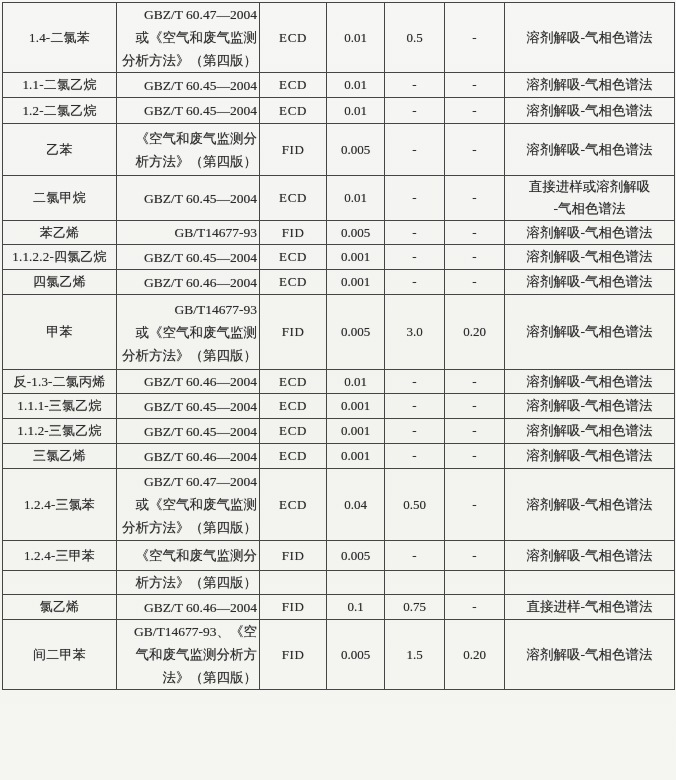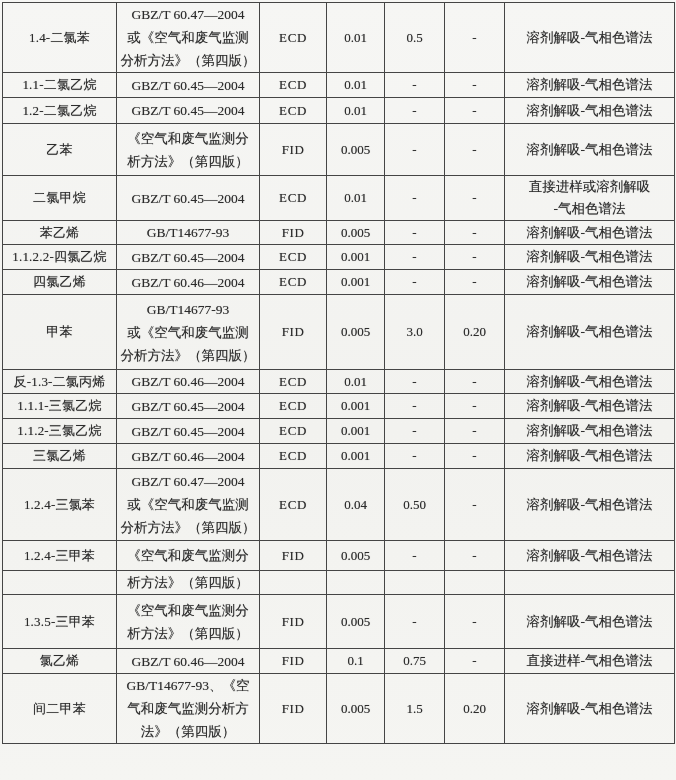--- a/index.html
+++ b/index.html
@@ -13,21 +13,21 @@
     border-collapse:collapse;table-layout:fixed;
   }
   td{
     border:1.5px solid #454545;
     text-align:center;vertical-align:middle;
     color:#2c2c2c;padding:0 2px;overflow:hidden;
     text-shadow:0 0 0.7px rgba(70,70,70,0.55);
   }
   .c-name{font-size:13px;letter-spacing:0.2px;margin-top:28px;}
   .c-std{font-size:13.5px;}
-  .c-std .line{line-height:23px;}
+  .c-std .line{line-height:23px;text-align:right;}
   .c-det{font-size:13px;letter-spacing:0.6px;}
   .c-num{font-size:13px;}
   .c-method{font-size:13.5px;text-align:center;}
   .c-method .line{line-height:22px;}
 </style>
 </head>
 <body>
 
 <div class="viewport">
   <table class="doc">
@@ -248,34 +248,20 @@
           <td class="c-name"></td>
           <td class="c-std">
             <div class="line">析方法》（第四版）</div>
           </td>
           <td class="c-det"></td>
           <td class="c-num"></td>
           <td class="c-num"></td>
           <td class="c-num"></td>
           <td class="c-method"></td>
         </tr>
-        <tr style="height: 54px;">
-          <td class="c-name">1.3.5-三甲苯</td>
-          <td class="c-std">
-            <div class="line">《空气和废气监测分</div>
-            <div class="line">析方法》（第四版）</div>
-          </td>
-          <td class="c-det">FID</td>
-          <td class="c-num">0.005</td>
-          <td class="c-num">-</td>
-          <td class="c-num">-</td>
-          <td class="c-method">
-            <div class="line">溶剂解吸-气相色谱法</div>
-          </td>
-        </tr>
         <tr style="height: 25px;">
           <td class="c-name">氯乙烯</td>
           <td class="c-std">
             <div class="line">GBZ/T 60.46—2004</div>
           </td>
           <td class="c-det">FID</td>
           <td class="c-num">0.1</td>
           <td class="c-num">0.75</td>
           <td class="c-num">-</td>
           <td class="c-method">

